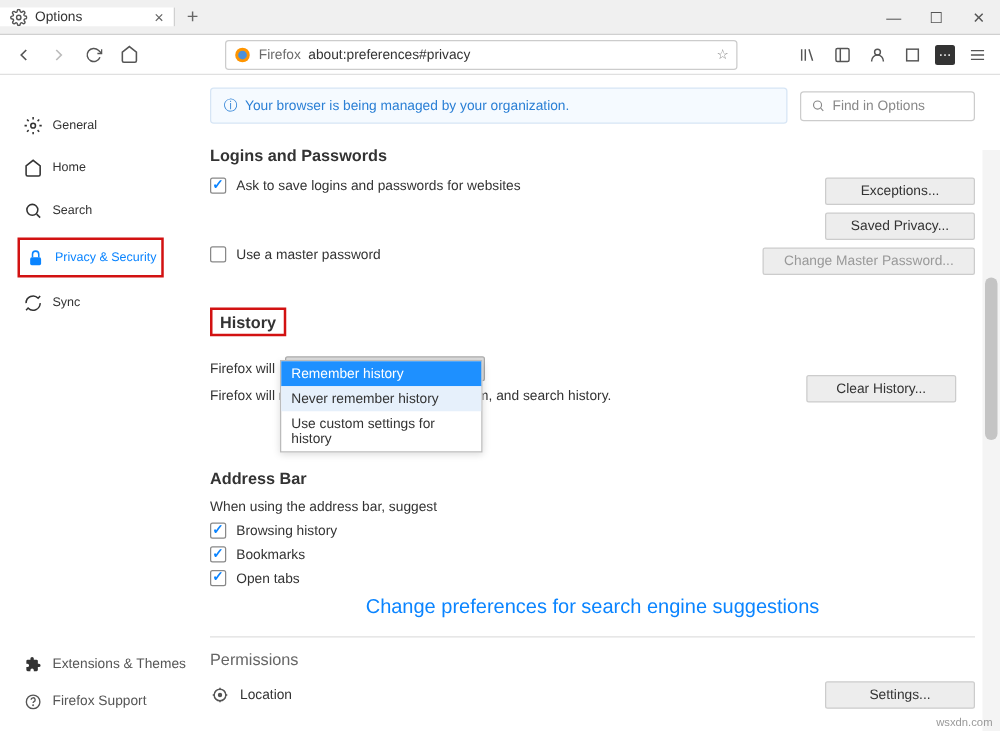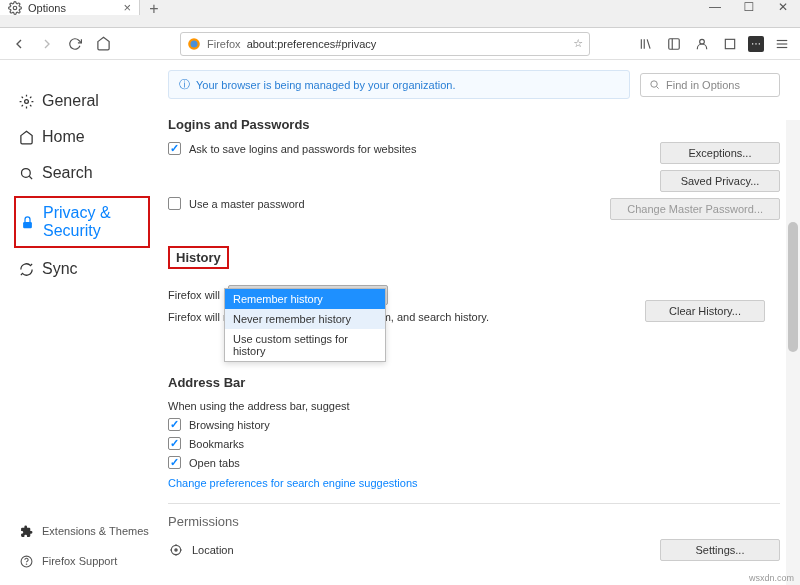--- a/index.html
+++ b/index.html
@@ -1,19 +1,19 @@
 <!DOCTYPE html>
 <html><head>
 <meta charset="utf-8">
 <style>
 * { margin: 0; padding: 0; box-sizing: border-box; font-family: "Segoe UI", Arial, sans-serif; }
 body { width: 800px; height: 585px; background: #fff; overflow: hidden; position: relative; font-size: 11px; }
 
 
-.titlebar { height: 28px; background: #f0f0f0; display: flex; align-items: flex-start; border-bottom: 1px solid #d0d0d0; }
+.titlebar { height: 28px; background: #f0f0f0; display: flex; align-items: center; border-bottom: 1px solid #d0d0d0; }
 .tab { background: #fff; border-right: 1px solid #d0d0d0; display: flex; align-items: center; padding: 0 8px; gap: 6px; min-width: 140px; }
 .tab-icon { width: 14px; height: 14px; display: flex; align-items: center; justify-content: center; }
 .tab-title { font-size: 11px; color: #333; flex: 1; }
 .tab-close { font-size: 13px; color: #666; cursor: pointer; }
 .newtab { width: 28px; display: flex; align-items: center; justify-content: center; color: #666; font-size: 16px; }
 .win-controls { margin-left: auto; display: flex; }
 .win-btn { width: 34px; display: flex; align-items: center; justify-content: center; color: #555; font-size: 12px; }
 
 
 .toolbar { height: 32px; display: flex; align-items: center; padding: 0 8px; gap: 6px; border-bottom: 1px solid #e0e0e0; }
@@ -22,21 +22,21 @@
 .url-fx { width: 14px; height: 14px; }
 .url-prefix { color: #6b6b6b; font-size: 11px; }
 .url-text { color: #333; font-size: 11px; flex: 1; }
 .url-star { color: #888; }
 .tool-icons { display: flex; gap: 8px; align-items: center; }
 .tool-icon { width: 20px; height: 20px; display: flex; align-items: center; justify-content: center; color: #555; }
 
 
 .main { display: flex; height: calc(585px - 28px - 32px); position: relative; }
 .sidebar { width: 160px; padding: 26px 10px 10px 14px; }
-.side-item { display: flex; align-items: center; gap: 8px; padding: 6px 4px; font-size: 16px; color: #333; margin-bottom: 6px; border-radius: 2px; }
+.side-item { display: flex; align-items: center; gap: 8px; padding: 6px 4px; font-size: 10px; color: #333; margin-bottom: 6px; border-radius: 2px; }
 .side-item.active { color: #0a84ff; justify-content: space-between; }
 .side-icon { width: 16px; height: 16px; display: flex; align-items: center; justify-content: center; }
 .side-bottom { position: absolute; bottom: 8px; left: 14px; }
 .side-bottom .side-item { font-size: 11px; color: #555; margin-bottom: 2px; }
 
 .red-box { border: 2px solid #d21111; display: inline-block; }
 
 .content { flex: 1; padding: 10px 20px 10px 8px; overflow: hidden; position: relative; }
 .info-bar { display: flex; gap: 10px; margin-bottom: 18px; align-items: center; }
 .org-msg { flex: 1; border: 1px solid #d6e5f5; background: #f5faff; padding: 6px 10px; color: #2a7fd5; font-size: 11px; border-radius: 3px; display: flex; align-items: center; gap: 6px; }
@@ -52,21 +52,21 @@
 .btn-col { margin-left: auto; display: flex; flex-direction: column; gap: 6px; align-items: flex-end; }
 
 .history-select { display: inline-flex; align-items: center; background: #dcdcdc; border: 1px solid #aaa; border-radius: 2px; padding: 3px 8px; font-size: 11px; width: 160px; justify-content: space-between; }
 .caret { font-size: 9px; color: #333; }
 
 .dropdown { position: absolute; border: 1px solid #bbb; background: #fff; box-shadow: 0 2px 6px rgba(0,0,0,.15); width: 162px; z-index: 10; }
 .dd-item { padding: 4px 8px; font-size: 11px; color: #333; }
 .dd-item.sel { background: #1e90ff; color: #fff; }
 .dd-item.hover { background: #e6f0fb; }
 
-.link { color: #0a84ff; font-size: 11px; }
+.link { color: #0a84ff; font-size: 16px; text-align: center; }
 .divider { border-top: 1px solid #e0e0e0; margin: 10px 0; }
 
 .scrollbar { position: absolute; right: 0; top: 60px; width: 14px; height: calc(100% - 60px); background: #f4f4f4; }
 .thumb { position: absolute; left: 2px; width: 10px; background: #c4c4c4; border-radius: 5px; }
 
 .watermark { position: absolute; right: 6px; bottom: 2px; font-size: 9px; color: #999; }
 
 svg { display: block; }
 </style>
 </head>

